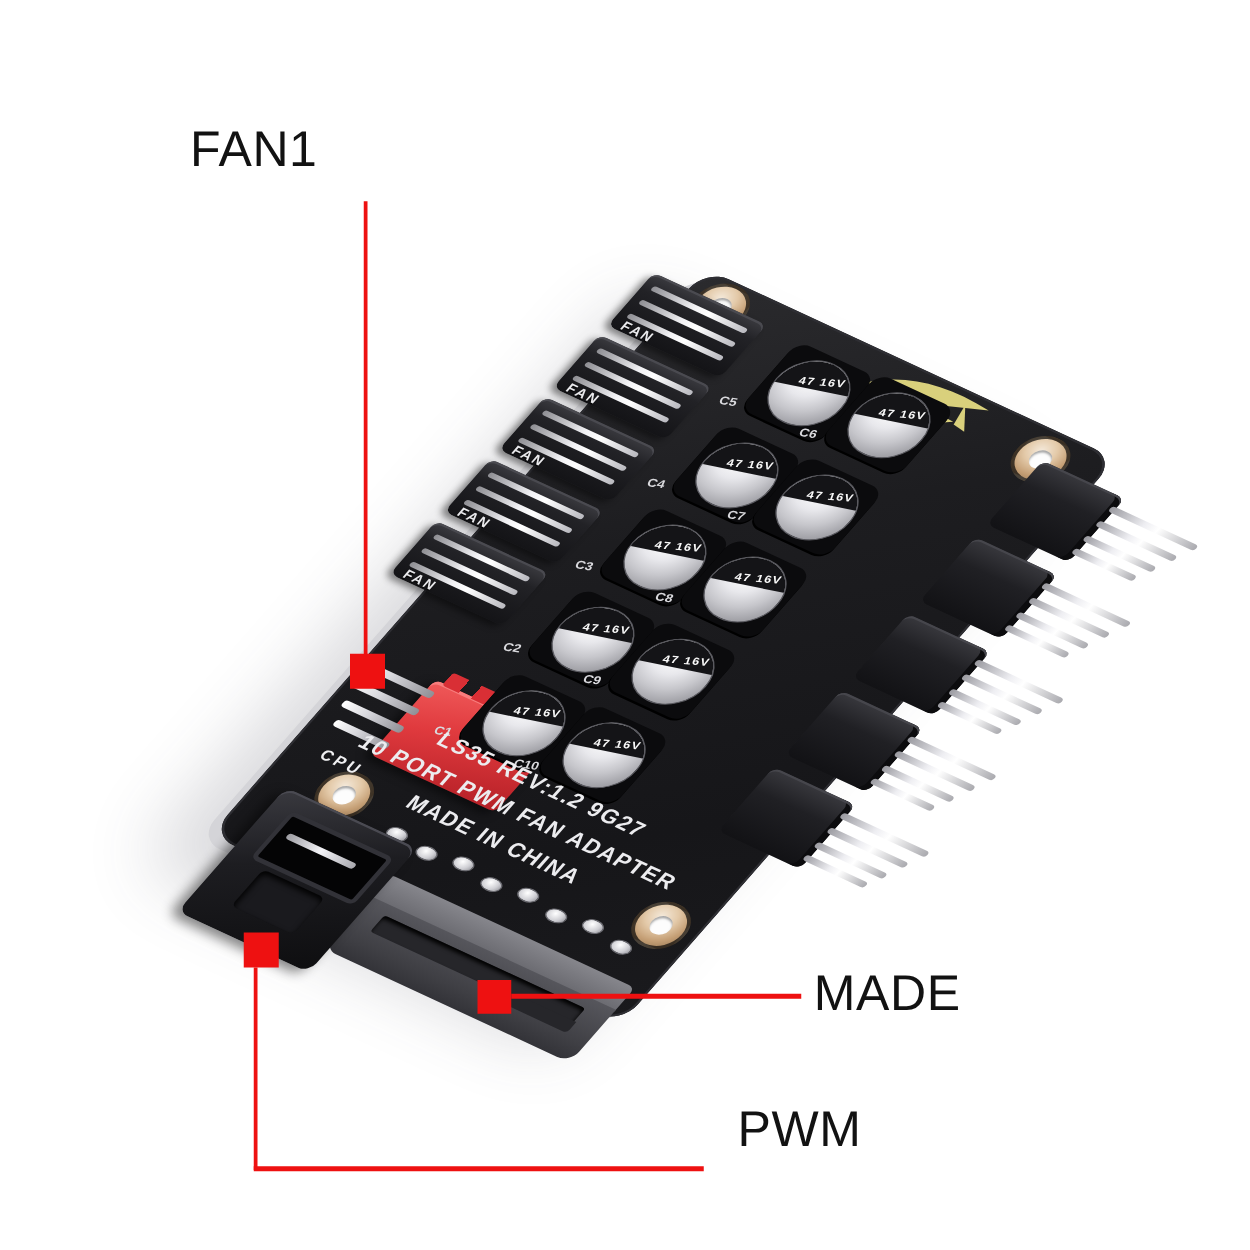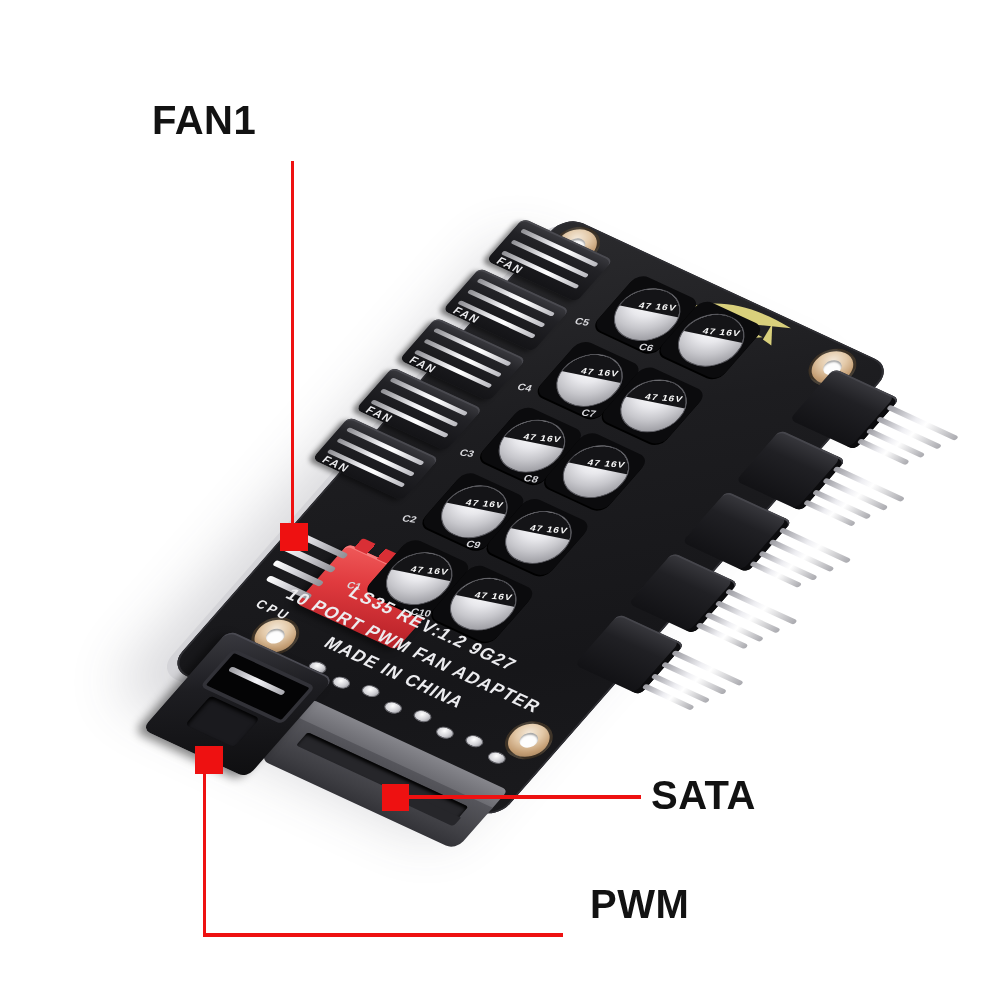--- a/index.html
+++ b/index.html
@@ -1,20 +1,20 @@
 <!DOCTYPE html>
 <html><head>
 <meta charset="utf-8">
 <style>
   html,body{margin:0;padding:0;}
   body{width:1000px;height:1000px;background:#ffffff;position:relative;overflow:hidden;
        font-family:"Liberation Sans",sans-serif;}
 
   
-  .callout-label{position:absolute;color:#121212;font-size:40px;font-weight:700;
+  .callout-label{position:absolute;color:#121212;font-size:40px;font-weight:400;
                  letter-spacing:0.5px;z-index:30;}
   .marker{position:absolute;width:28px;height:28px;background:var(--acc);z-index:25;}
   .lead{position:absolute;background:var(--acc);z-index:24;}
 
   
   .board-wrap{position:absolute;left:565px;top:215px;width:400px;height:620px;
               transform:matrix(0.82,0.38,-0.64,0.73,0,0);transform-origin:0 0;z-index:5;}
   .pcb{position:absolute;left:0;top:0;width:100%;height:100%;border-radius:22px;
        background:linear-gradient(140deg,#2b2b2e 0%,#1d1d20 35%,#161619 75%,#1a1a1d 100%);
        box-shadow:-7px 9px 0 -1px #d4d4d8, -34px 48px 60px rgba(70,70,85,.20),
@@ -315,18 +315,18 @@
     <div class="pwm-notch"></div>
   </div>
 </div>
 
 <div class="callout-label" style="left:152px;top:98px">FAN1</div>
 <div class="lead" style="left:291px;top:161px;width:3px;height:364px"></div>
 <div class="marker" style="left:280px;top:523px"></div>
 
 <div class="marker" style="left:382px;top:784px;width:27px;height:27px"></div>
 <div class="lead" style="left:409px;top:795px;width:232px;height:4px"></div>
-<div class="callout-label" style="left:651px;top:773px">SATA</div>
+<div class="callout-label" style="left:651px;top:773px">MADE</div>
 
 <div class="marker" style="left:195px;top:746px"></div>
 <div class="lead" style="left:203px;top:774px;width:3px;height:162px"></div>
 <div class="lead" style="left:203px;top:933px;width:360px;height:4px"></div>
 <div class="callout-label" style="left:590px;top:882px">PWM</div>
 
 </body></html>

